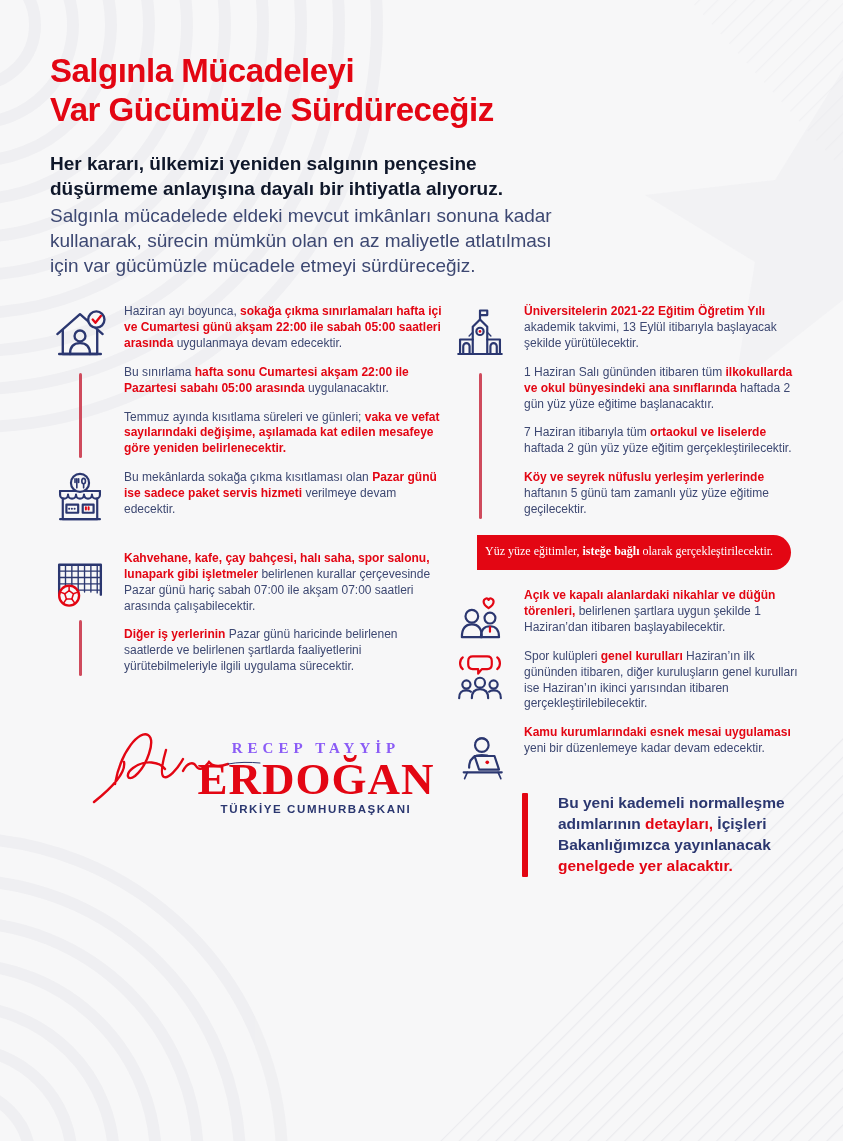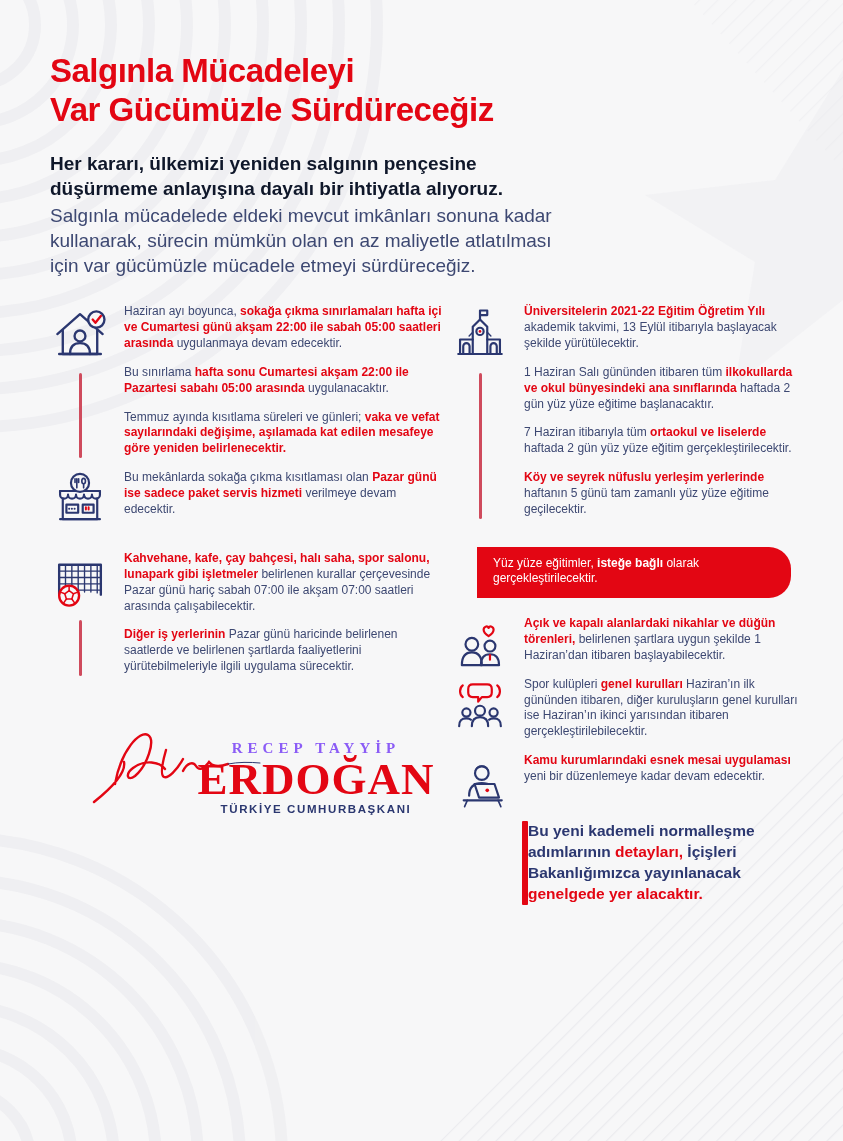--- a/index.html
+++ b/index.html
@@ -21,27 +21,27 @@
   .group{display:flex;align-items:stretch;}
   .icon-col{width:64px;flex:none;display:flex;flex-direction:column;align-items:center;padding-top:2px;}
   .icon-col svg{width:58px;height:58px;flex:none;}
   .vline{width:3px;flex:1;background:#cf4b5d;margin:9px 0 12px;border-radius:2px;}
   .txt{flex:1;padding-left:12px;min-width:0;}
   .para{margin:0 0 13px;font-size:12px;line-height:1.32;color:#3d4872;}
   .para .em{color:#e30613;font-weight:bold;}
   .group-wrap{margin-bottom:8px;}
 
   
-  .banner{background:#e30613;margin:16px 14px 18px 29px;padding:9px 16px 11px;border-radius:0 22px 22px 0;}
+  .banner{background:#e30613;margin:4px 14px 18px 29px;padding:9px 8px 11px;border-radius:0 22px 22px 0;font-family:Liberation Serif, serif;}
   .banner .para{margin:0;color:#fff;}
   .banner .para .t{color:#fff;}
   .banner .para .em{color:#fff;font-weight:bold;}
 
   
-  .note{display:flex;gap:0;margin:8px 10px 0 74px;}
+  .note{display:flex;gap:30px;margin:8px 10px 0 74px;}
   .note-bar{width:6px;flex:none;background:#e30613;border-radius:1px;}
   .note p{margin:0;font-size:15.5px;line-height:1.35;}
   .nb{color:#2b3770;font-weight:bold;}
   .rb{color:#e30613;font-weight:bold;}
 
   
   .signature{position:relative;margin:28px 0 0 40px;width:360px;height:135px;}
   .sig-svg{position:absolute;left:0;top:6px;width:175px;height:90px;}
   .sig-names{position:absolute;left:108px;top:24px;width:240px;text-align:center;}
   .sig-first{font-family:Liberation Serif, serif;font-size:15px;font-weight:bold;letter-spacing:5px;color:#8b5cf6;}

